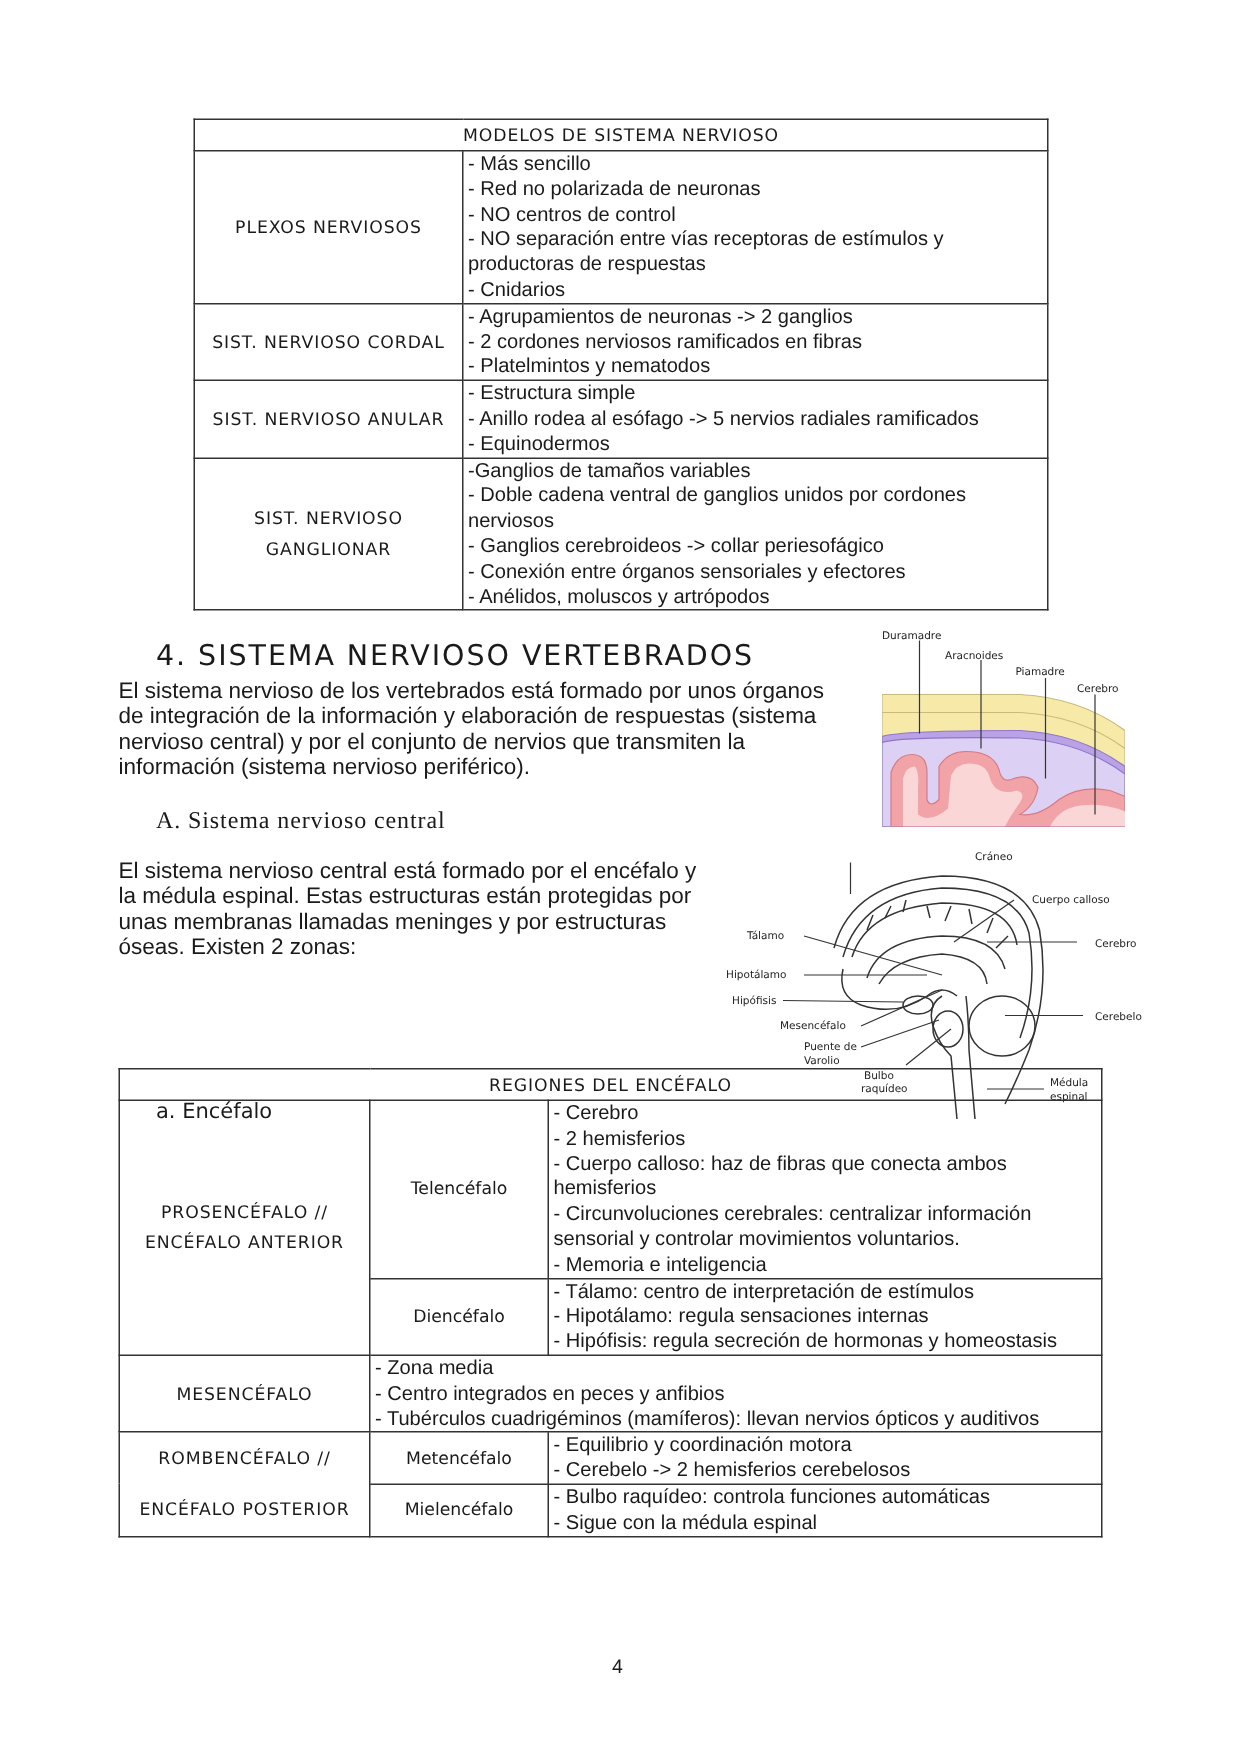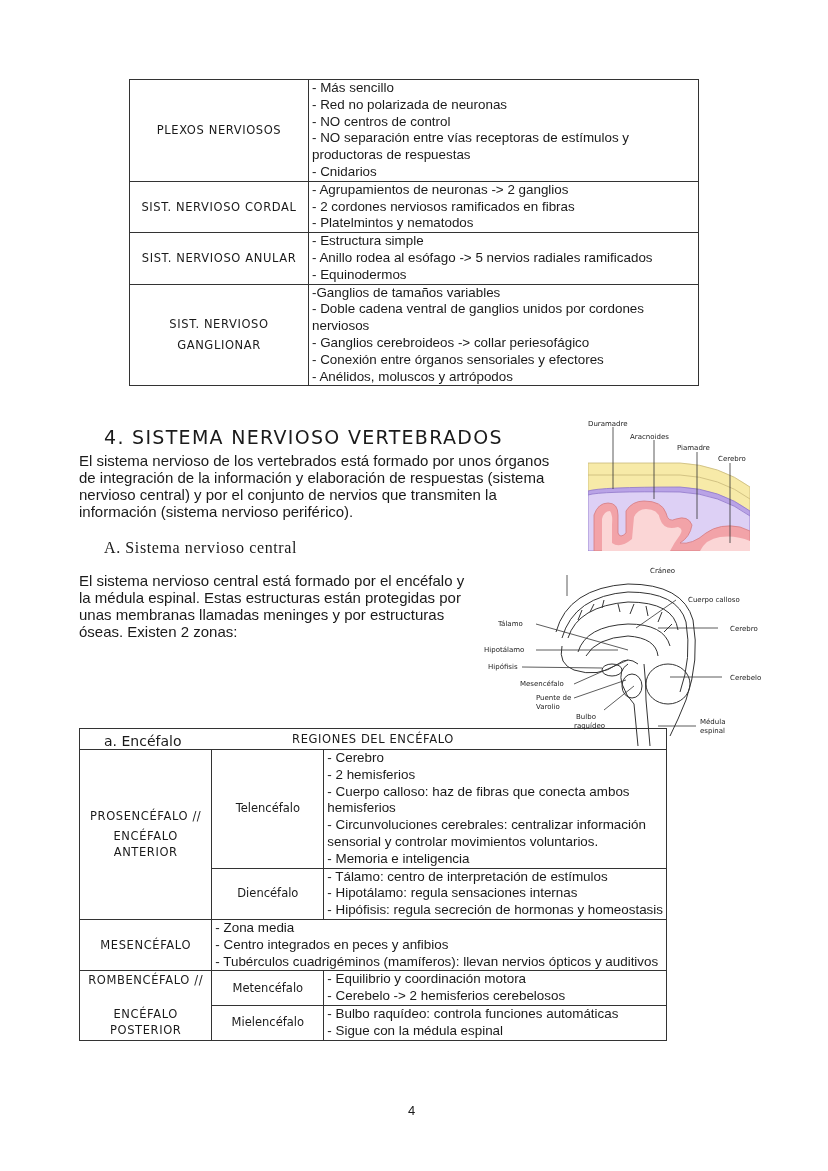--- a/index.html
+++ b/index.html
@@ -7,39 +7,42 @@
          font-family: "Liberation Sans", sans-serif; color: #1a1a1a; }
   .abs { position: absolute; }
   table { border-collapse: collapse; }
   td { border: 1.3px solid #333; font-size: 13.4px; line-height: 16.8px; vertical-align: middle; padding: 0 3px; }
   .hand { font-family: "DejaVu Sans", sans-serif; letter-spacing: 0.6px; font-size: 11.5px; text-transform: uppercase; }
   .hand-lc { font-family: "DejaVu Sans", sans-serif; font-size: 11.5px; }
   .center { text-align: center; }
   .lines div { white-space: nowrap; }
   #t1 { left: 129px; top: 79px; width: 570px; }
   #t1 .col1 { width: 172px; }
-  #t2 { left: 79px; top: 728px; width: 588px; }
+  #t2 { left: 79px; top: 712px; width: 656px; }
   #t2 .c1 { width: 160px; }
   #t2 .c2 { width: 112px; text-align: center; }
   .h1 { left: 104px; top: 426px; font-family: "DejaVu Sans", sans-serif; font-size: 19px; letter-spacing: 1.3px; }
   .h2 { left: 104px; top: 539px; font-family: Liberation Serif, serif; font-size: 16px; letter-spacing: 0.6px; }
   .h3 { left: 104px; top: 733px; font-family: "DejaVu Sans", sans-serif; font-size: 14px; }
   .para { font-size: 15px; line-height: 16.9px; }
   #p1 { left: 79px; top: 453px; width: 490px; }
   #p2 { left: 79px; top: 561px; width: 390px; margin-top: 12px; }
   ul.bul { margin: 0; padding-left: 50px; }
   ul.bul li { padding-left: 0; }
   #pagenum { left: 408px; top: 1103px; font-size: 13px; }
   .diag-label { font-family: "DejaVu Sans", sans-serif; font-size: 7px; fill: #222; }
 </style>
 </head>
 <body>
 
 <table id="t1" class="abs">
   <tbody>
+      <tr>
+    <td colspan="2" class="hand center" style="height:20px">MODELOS DE SISTEMA NERVIOSO</td>
+  </tr>
   <tr>
     <td class="col1 hand center">PLEXOS NERVIOSOS</td>
     <td class="lines">
       <div>- Más sencillo</div>
       <div>- Red no polarizada de neuronas</div>
       <div>- NO centros de control</div>
       <div>- NO separación entre vías receptoras de estímulos y</div>
       <div>productoras de respuestas</div>
       <div>- Cnidarios</div>
     </td>

